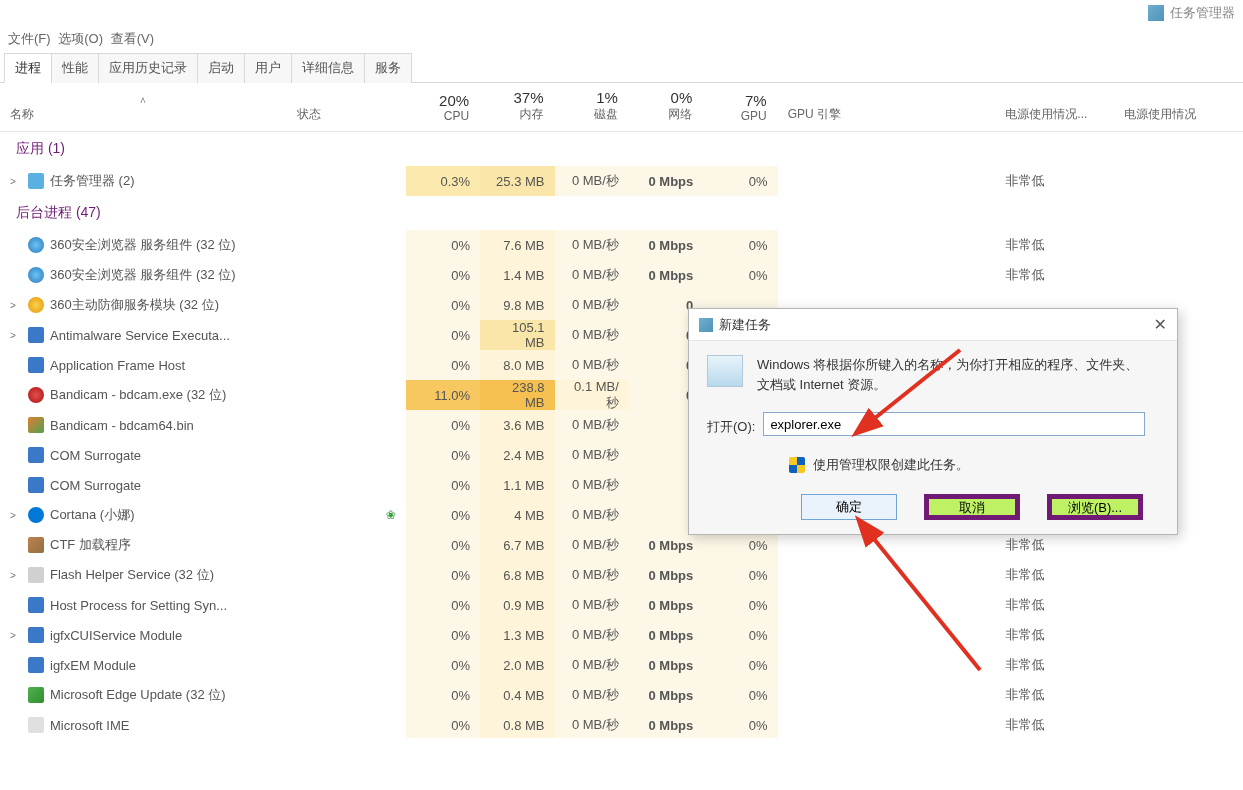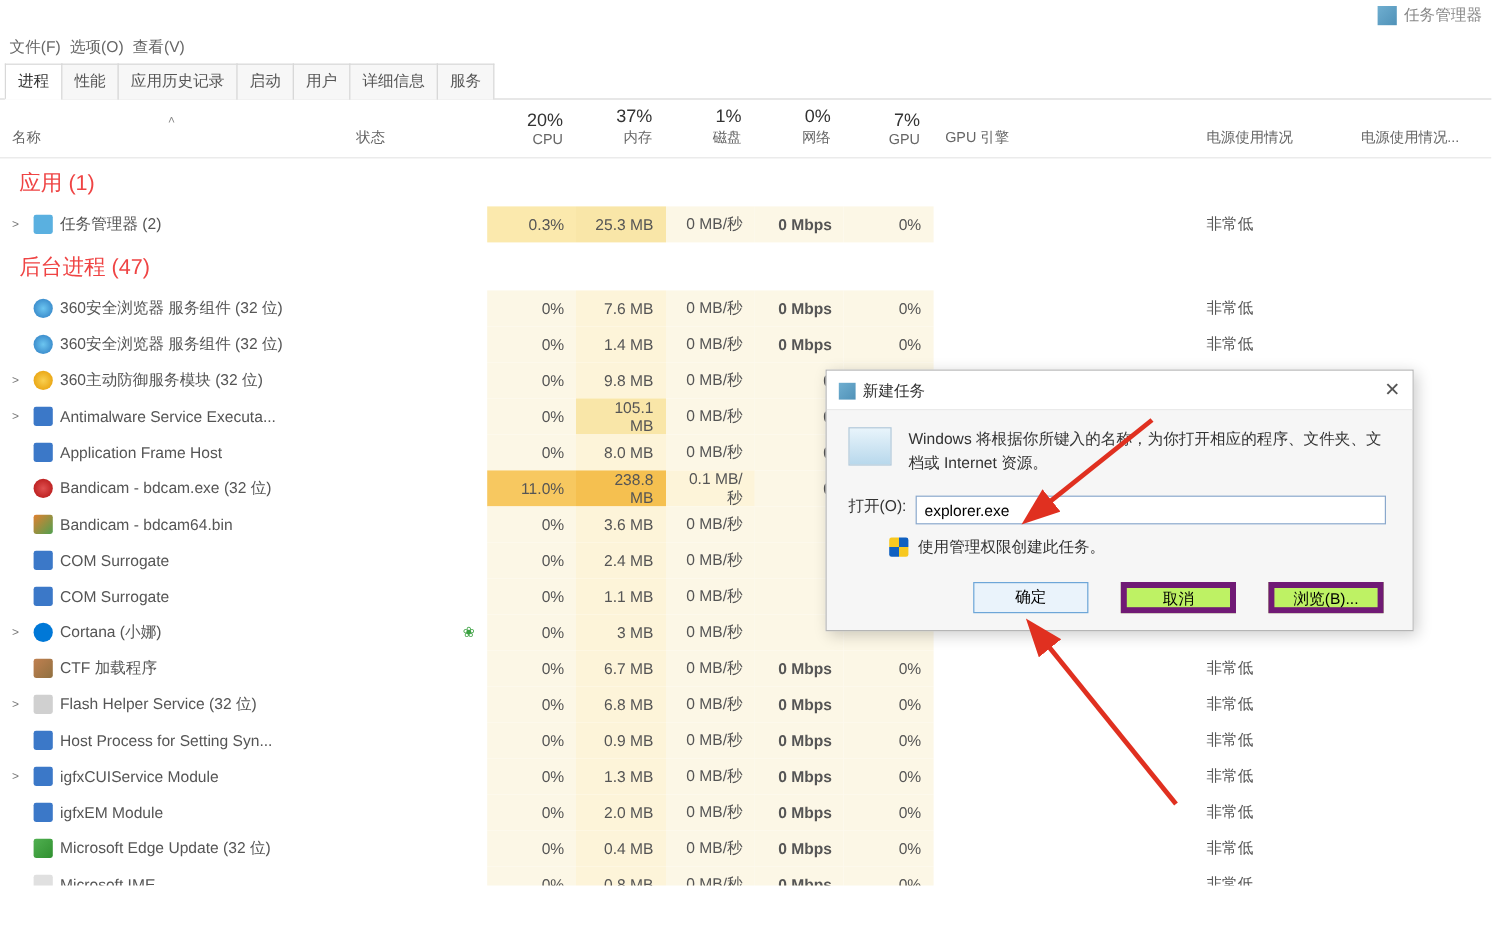--- a/index.html
+++ b/index.html
@@ -85,22 +85,22 @@
   font-size: 15px;
 }
 .grid-header .sort-caret {
   text-align: center;
   font-size: 10px;
   color: #888;
 }
 
 .group-row {
   padding: 8px 16px;
-  color: #ef4444;
-  font-size: 18px;
+  color: #701a75;
+  font-size: 14px;
 }
 .row {
   display: flex;
   align-items: center;
   height: 30px;
 }
 .row .cell {
   padding: 0 10px;
   height: 100%;
   display: flex;
@@ -165,38 +165,38 @@
 }
 .dialog .dlg-titlebar {
   display: flex;
   align-items: flex-end;
   justify-content: space-between;
   padding: 6px 10px;
   background: #fff;
   border-bottom: 1px solid #e5e5e5;
 }
 .dialog .dlg-titlebar .left { display:flex; align-items:center; gap:6px;}
-.dialog .dlg-body { padding: 14px 22px 10px 18px; background:#f6f6f6;}
+.dialog .dlg-body { padding: 14px 32px 10px 18px; background:#f6f6f6;}
 .dialog .dlg-desc { display:flex; gap:14px; margin-bottom:18px; }
 .dialog .dlg-desc .run-icon {
   width:36px;height:32px;
   background: linear-gradient(#e8f4fb,#b8d8ec);
   border:1px solid #b0c8da;
   flex-shrink:0;
 }
-.dialog .dlg-open-row { display:flex; align-items:flex-start; gap:8px; margin-bottom:10px;}
+.dialog .dlg-open-row { display:flex; align-items:flex-end; gap:8px; margin-bottom:20px;}
 .dialog .dlg-open-row input {
   flex:1;
   height:24px;
   border:1px solid #8aa8cc;
   padding:2px 6px;
   background:#fff;
   font-size:13px;
 }
-.dialog .dlg-admin-row { display:flex; align-items:center; gap:8px; margin-left:34px; margin-bottom:20px;}
+.dialog .dlg-admin-row { display:flex; align-items:center; gap:8px; margin-left:82px; margin-bottom:20px;}
 .dialog .shield {
   width:16px;height:16px;
   background: conic-gradient(#1060c0 0 90deg,#f7c820 90deg 180deg,#1060c0 180deg 270deg,#f7c820 270deg 360deg);
   border-radius:2px;
 }
 .dialog .dlg-buttons {
   display:flex;
   justify-content:flex-end;
   gap:27px;
   padding: 0 2px 4px 2px;
@@ -271,25 +271,25 @@
       <div class="pct">0%</div>
       <div>网络</div>
     </div>
     <div class="hcell col-metric right">
       <div class="pct">7%</div>
       <div>GPU</div>
     </div>
     <div class="hcell col-gpu-engine">
       <div>GPU 引擎</div>
     </div>
+    <div class="hcell col-power2">
+      <div>电源使用情况...</div>
+    </div>
     <div class="hcell col-power">
       <div>电源使用情况</div>
-    </div>
-    <div class="hcell col-power2">
-      <div>电源使用情况...</div>
     </div>
   </div>
 
   <div class="group-row">应用 (1)</div>
 
   <div id="rows-body">
       <div class="row">
         <div class="cell col-name name-cell">
           <span class="expand">&gt;</span>
           <span class="proc-icon "></span>
@@ -453,21 +453,21 @@
       <div class="row">
         <div class="cell col-name name-cell">
           <span class="expand">&gt;</span>
           <span class="proc-icon ic-cortana"></span>
           <span>Cortana (小娜)</span>
         </div>
         <div class="cell col-status" style="justify-content: flex-end;">
           <span class="leaf-green">❀</span>
         </div>
         <div class="cell col-metric right heat-cpu-low">0%</div>
-        <div class="cell col-metric right heat-mem-low">3 MB</div>
+        <div class="cell col-metric right heat-mem-low">4 MB</div>
         <div class="cell col-metric right heat-disk-low">0 MB/秒</div>
         <div class="cell col-metric right heat-net-low"></div>
         <div class="cell col-metric right heat-gpu-low"></div>
         <div class="cell col-gpu-engine"></div>
         <div class="cell col-power"></div>
         <div class="cell col-power2"></div>
       </div>
       <div class="row">
         <div class="cell col-name name-cell">
           <span class="expand"></span>

